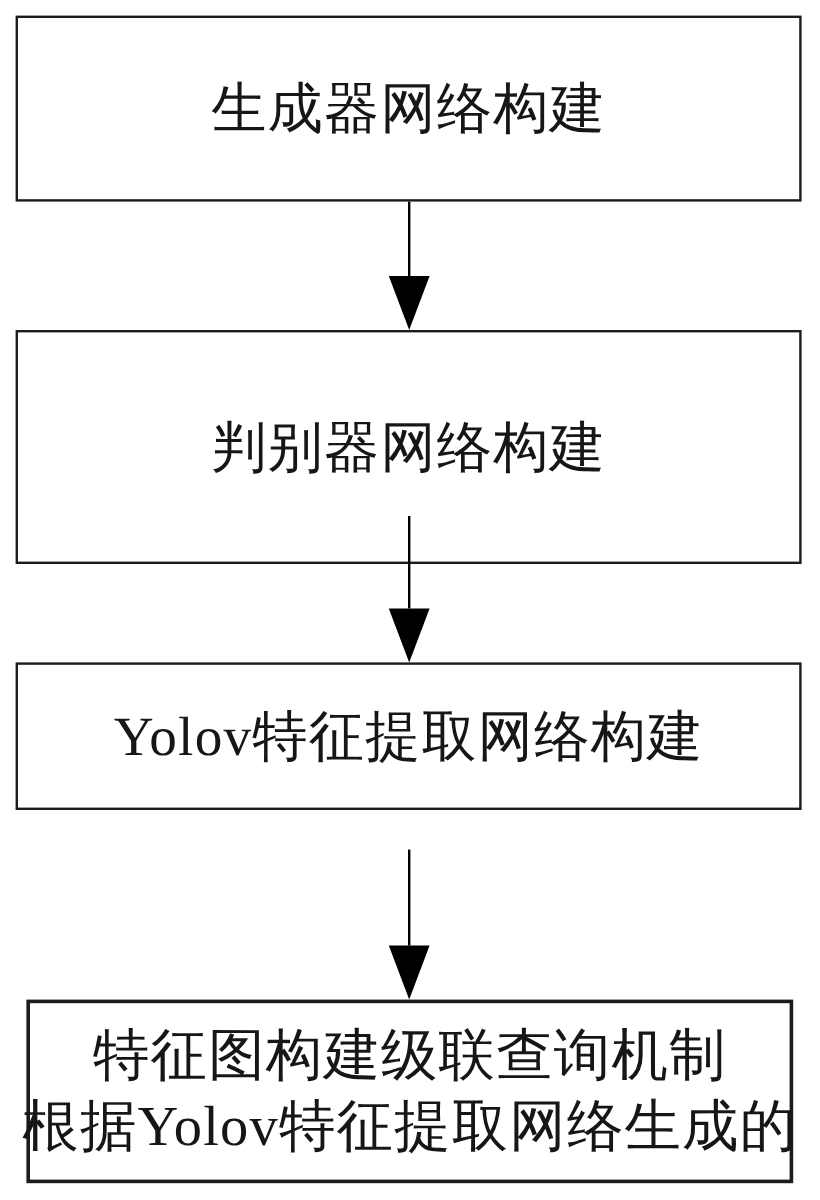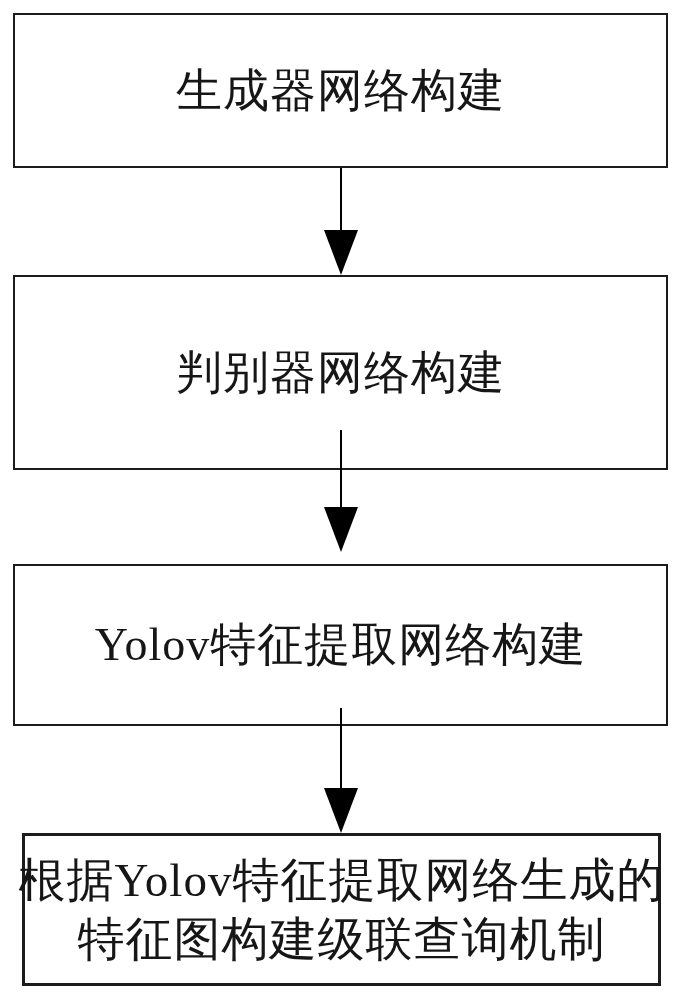--- a/index.html
+++ b/index.html
@@ -30,21 +30,21 @@
     line-height: 60px;
     letter-spacing: 1px;
     font-family: Liberation Serif, serif;
   }
   .flow-box .line {
     display: block;
     white-space: nowrap;
   }
   #box1 { left: 13px; top: 13px;  width: 655px; height: 155px; }
   #box2 { left: 13px; top: 275px; width: 655px; height: 195px; }
-  #box3 { left: 13px; top: 564px; width: 655px; height: 162px; }
+  #box3 { left: 13px; top: 552px; width: 655px; height: 123px; }
   #box4 { left: 22px; top: 833px; width: 639px; height: 153px; border-width: 3px; font-size: 47px; line-height: 59px; }
 
   .flow-arrow {
     position: absolute;
     width: 34px;
     display: flex;
     flex-direction: column;
     align-items: center;
   }
   .flow-arrow .shaft {
@@ -91,17 +91,17 @@
   <div class="flow-box" id="box3">
     <span class="line">Yolov特征提取网络构建</span>
   </div>
 
   <div class="flow-arrow" id="arrow3">
     <div class="shaft"></div>
     <div class="head"></div>
   </div>
 
   <div class="flow-box" id="box4">
+    <span class="line">特征图构建级联查询机制</span>
     <span class="line">根据Yolov特征提取网络生成的</span>
-    <span class="line">特征图构建级联查询机制</span>
   </div>
 
 </div>
 
 </body></html>

